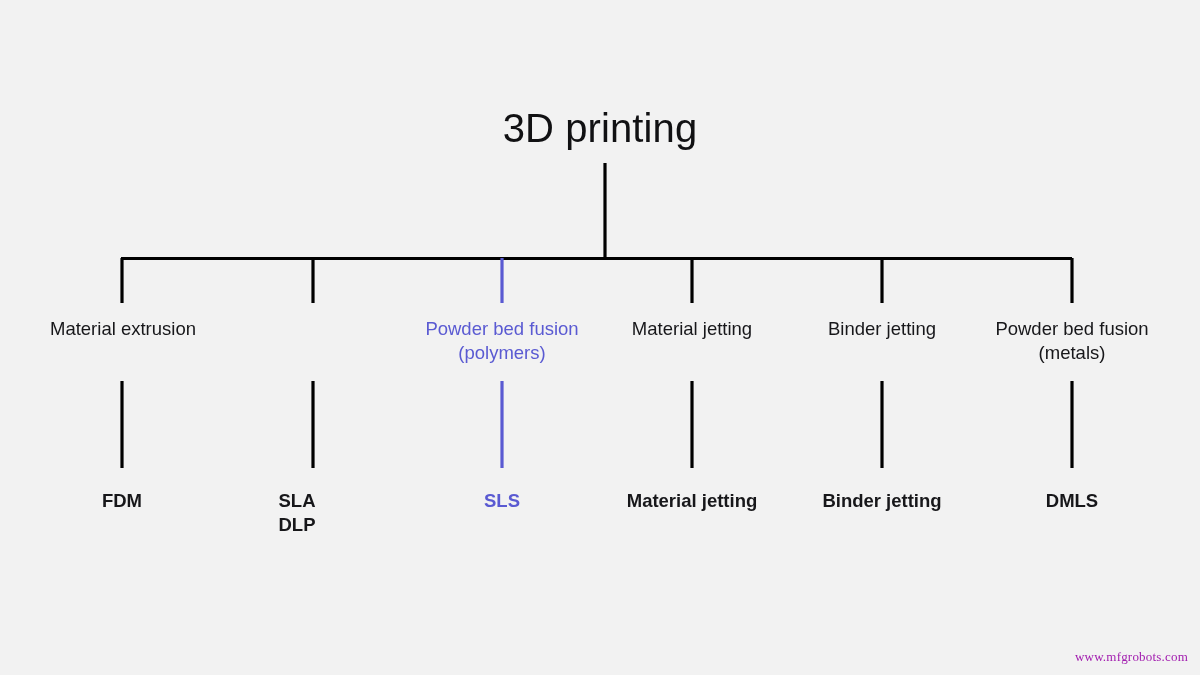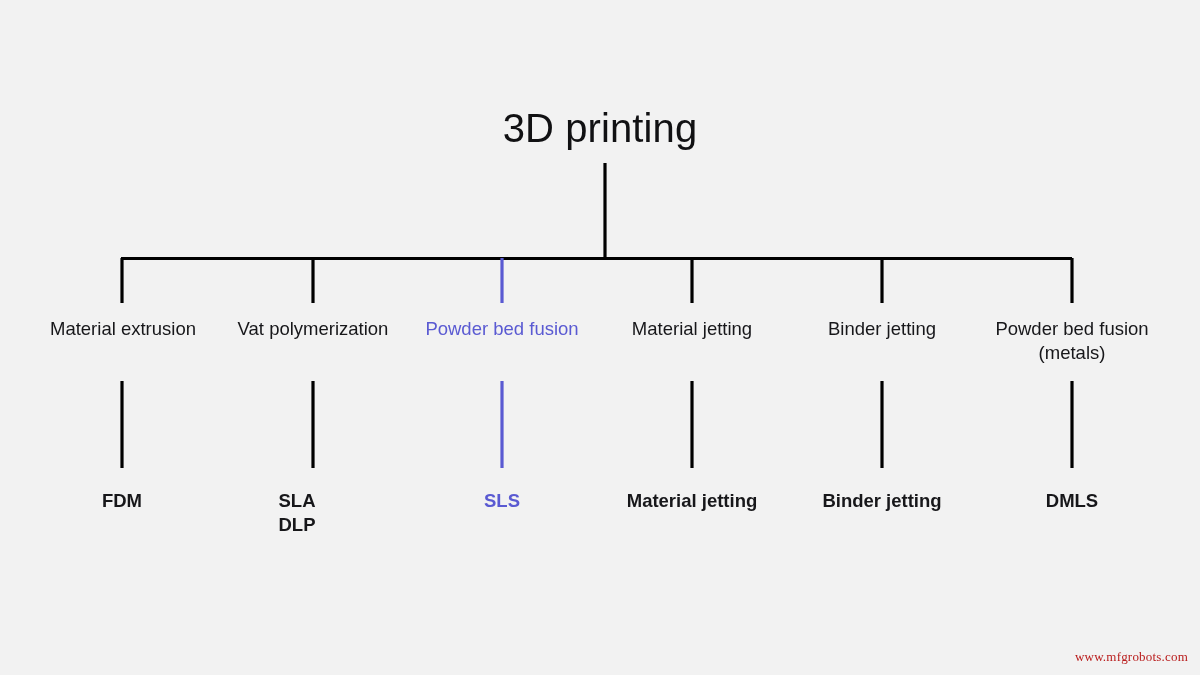--- a/index.html
+++ b/index.html
@@ -62,21 +62,21 @@
   }
   .accent {
     color: #5a5ad2;
   }
   #watermark {
     position: absolute;
     right: 10px;
     bottom: 10px;
     font-family: "Liberation Serif", serif;
     font-size: 13px;
-    color: #b91c1c;
+    color: #a21caf;
     letter-spacing: 0.2px;
   }
   .cat-0 { left: -7px; }
   .cat-1 { left: 183px; }
   .cat-2 { left: 372px; }
   .cat-3 { left: 562px; }
   .cat-4 { left: 752px; }
   .cat-5 { left: 942px; }
   .leaf-0 { left: 2px; }
   .leaf-1 { left: 177px; }
@@ -110,26 +110,23 @@
     <line x1="882" y1="381" x2="882" y2="468" stroke="#000000" stroke-width="3.2"></line>
     <line x1="1072" y1="381" x2="1072" y2="468" stroke="#000000" stroke-width="3.2"></line>
   </svg>
 
   <div class="node" id="root-title">3D printing</div>
 
   <div class="node cat cat-0">
     <span>Material extrusion</span>
     
   </div>
-  <div class="node cat cat-1">
-    <span>Vat polymerization</span>
-    
-  </div>
   <div class="node cat cat-2 accent">
     <span>Powder bed fusion</span>
+    <span class="line2">(polymers)</span>
   </div>
   <div class="node cat cat-3">
     <span>Material jetting</span>
     
   </div>
   <div class="node cat cat-4">
     <span>Binder jetting</span>
     
   </div>
   <div class="node cat cat-5">

